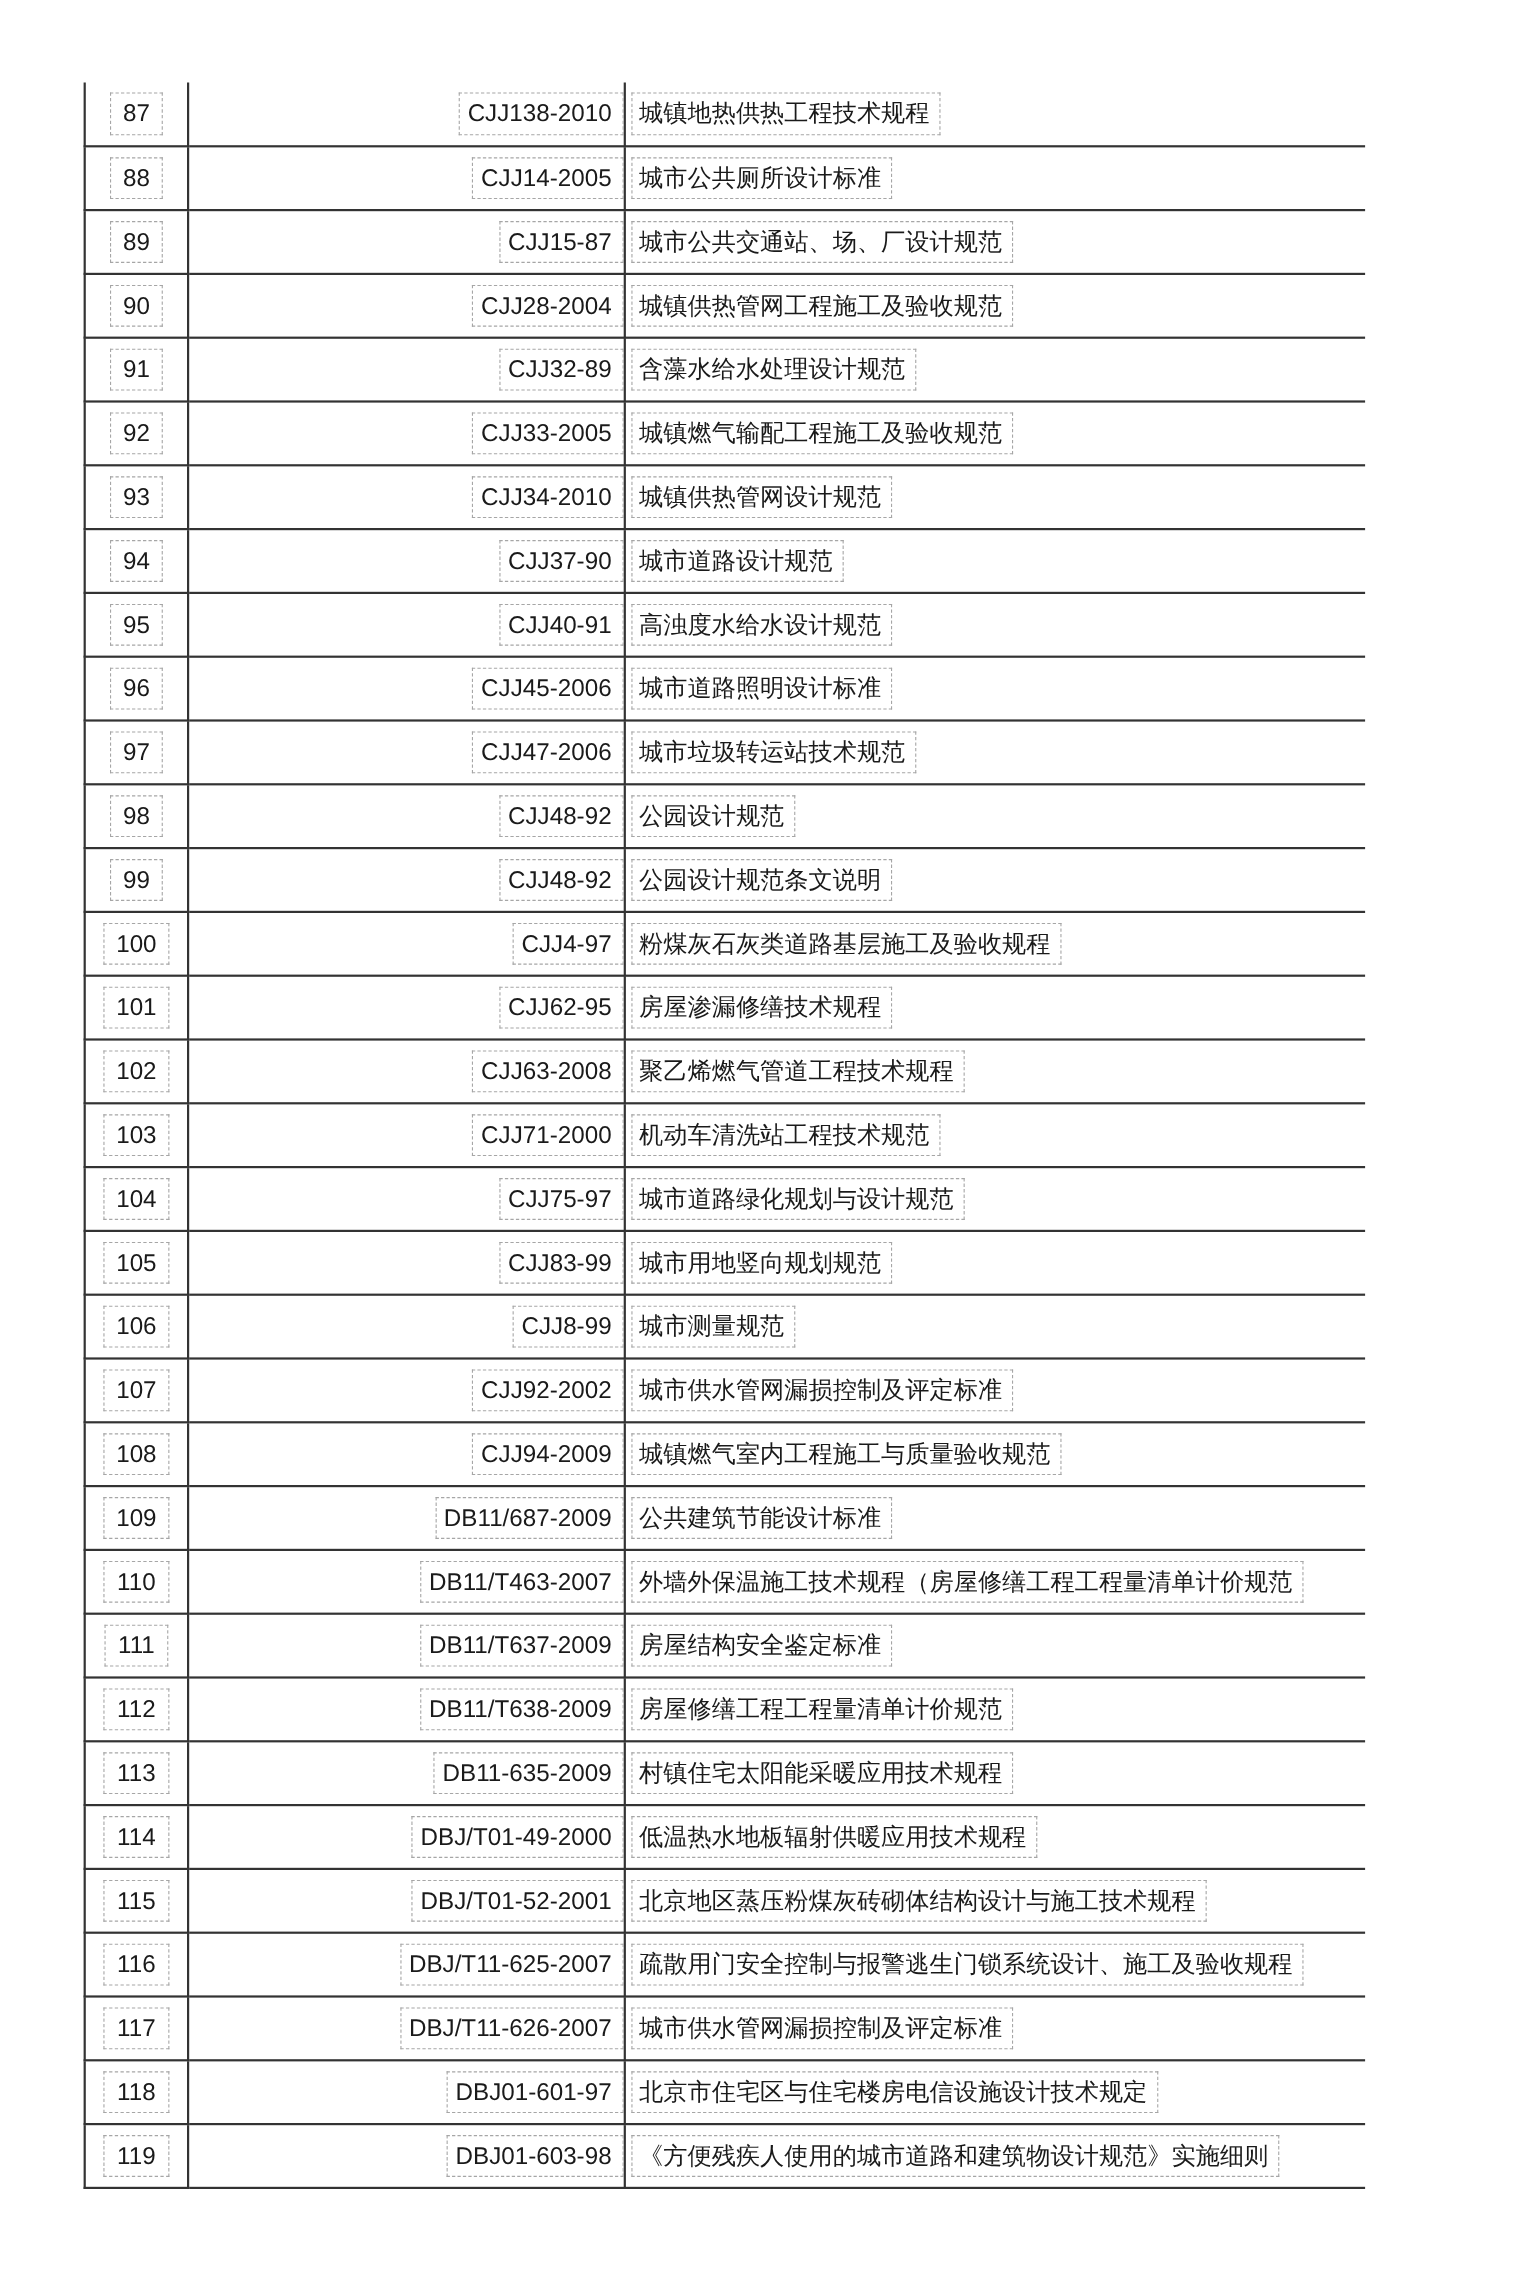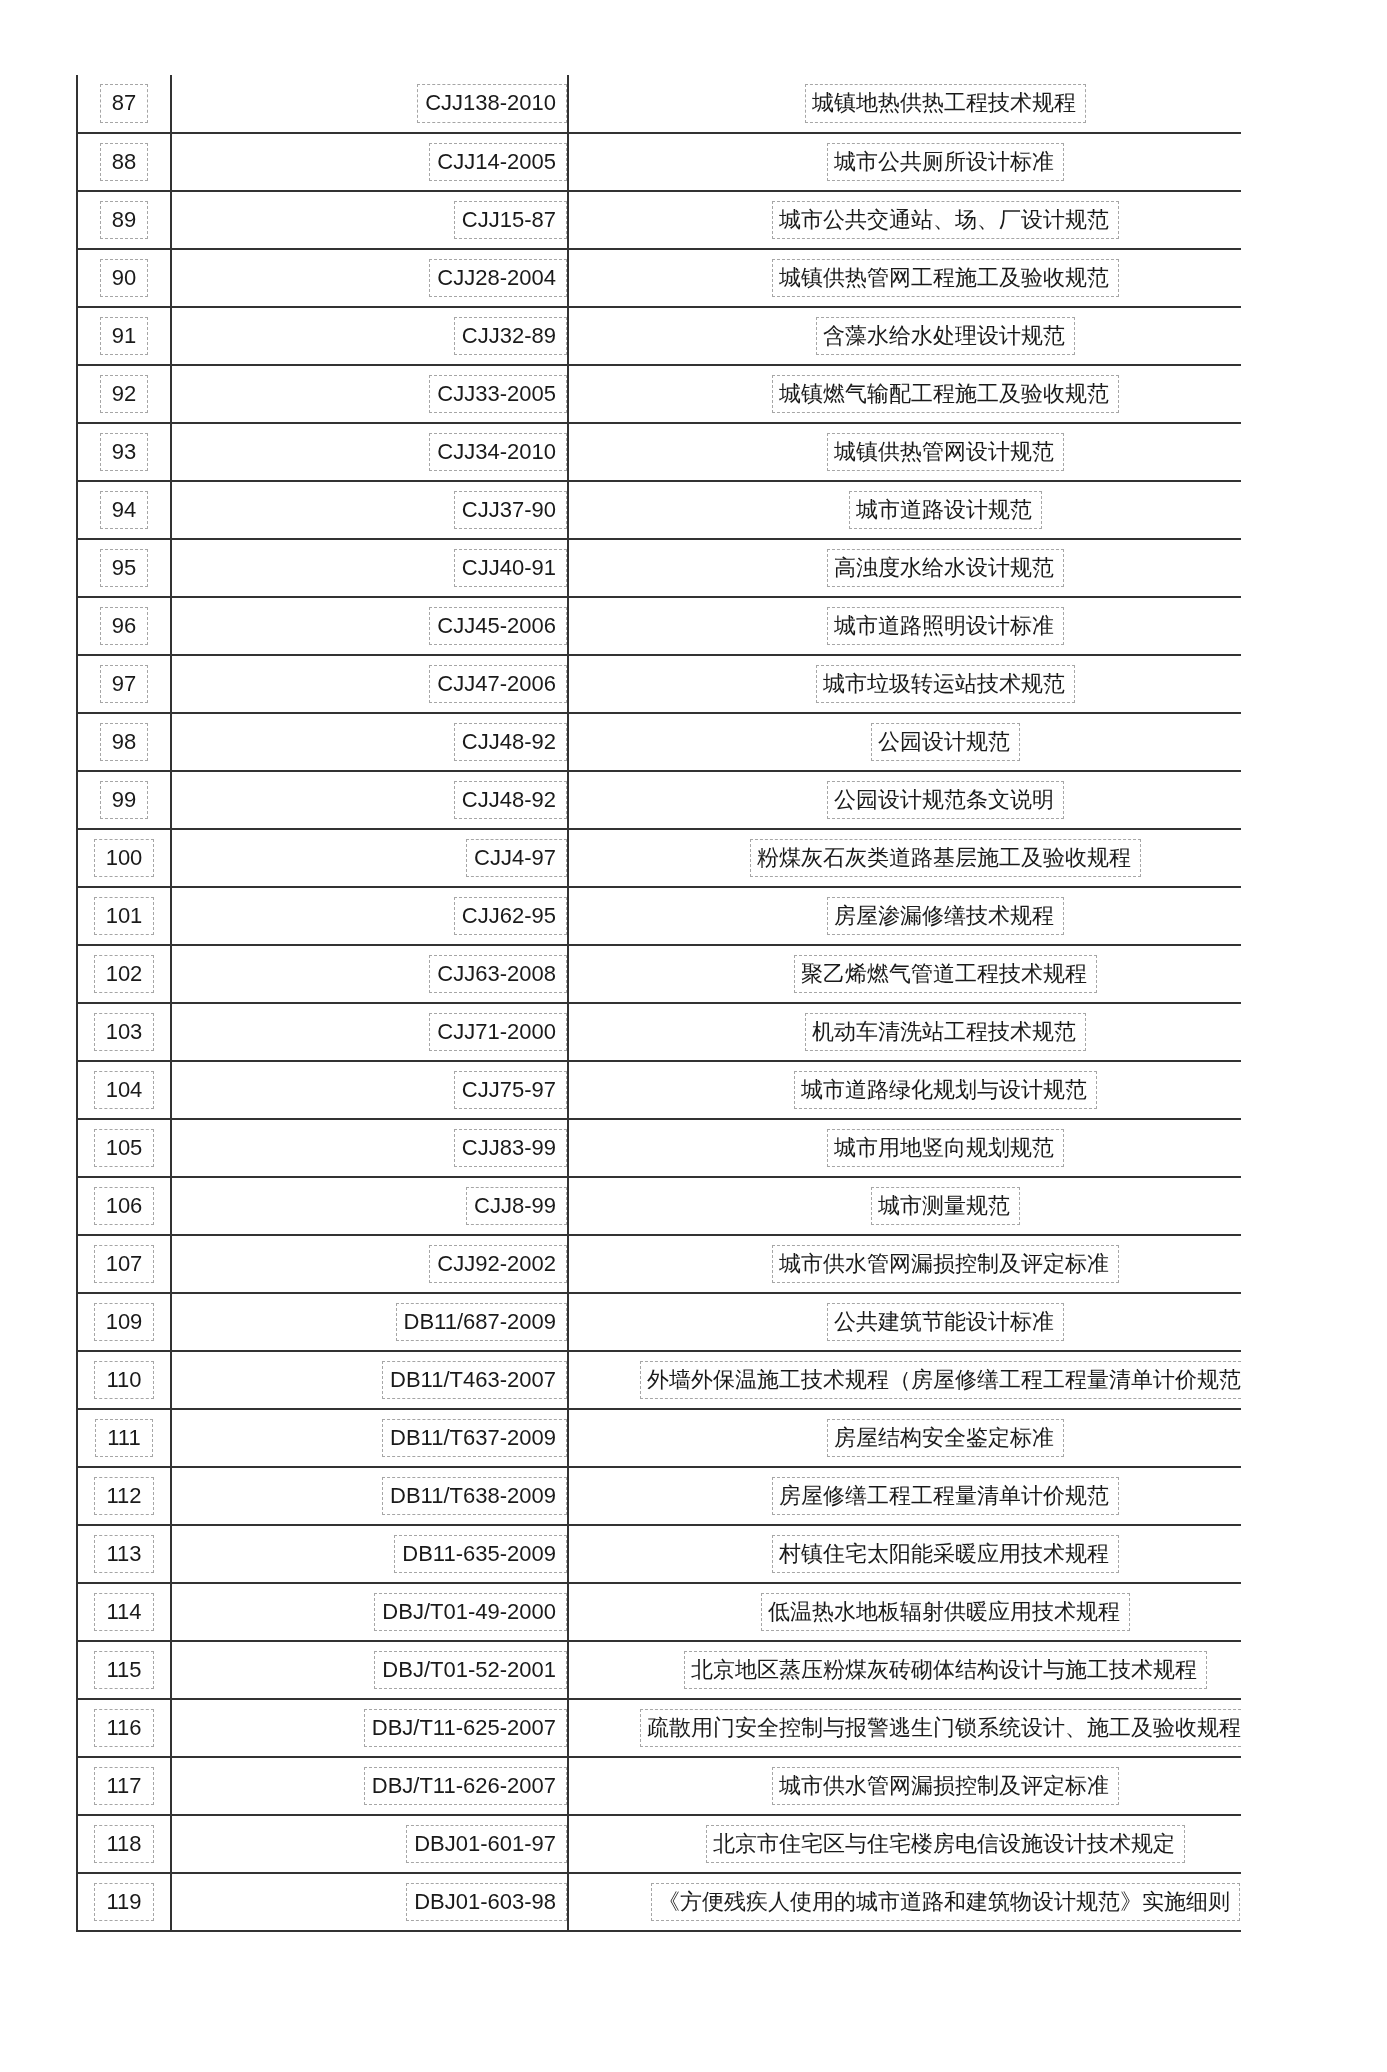--- a/index.html
+++ b/index.html
@@ -31,21 +31,21 @@
     border: 2px solid #333333;
     vertical-align: middle;
     padding: 0;
     height: 54px;
     overflow: visible;
   }
   table.standards tr { height: 58px; }
   table.standards tr:first-child td { border-top: none; }
   td.c-num { text-align: center; }
   td.c-code { text-align: right; }
-  td.c-title { text-align: center; }
+  td.c-title { text-align: left; }
   .box {
     display: inline-block;
     border: 1px dashed #a6a6a6;
     padding: 4px 11px 5px 11px;
     font-size: 22px;
     line-height: 1.25;
     color: #1a1a1a;
     white-space: nowrap;
     background: transparent;
   }
@@ -162,20 +162,25 @@
           <td class="c-num"><span class="box">106</span></td>
           <td class="c-code"><span class="box">CJJ8-99</span></td>
           <td class="c-title"><span class="box">城市测量规范</span></td>
         </tr>
         <tr>
           <td class="c-num"><span class="box">107</span></td>
           <td class="c-code"><span class="box">CJJ92-2002</span></td>
           <td class="c-title"><span class="box">城市供水管网漏损控制及评定标准</span></td>
         </tr>
         <tr>
+          <td class="c-num"><span class="box">108</span></td>
+          <td class="c-code"><span class="box">CJJ94-2009</span></td>
+          <td class="c-title"><span class="box">城镇燃气室内工程施工与质量验收规范</span></td>
+        </tr>
+        <tr>
           <td class="c-num"><span class="box">109</span></td>
           <td class="c-code"><span class="box">DB11/687-2009</span></td>
           <td class="c-title"><span class="box">公共建筑节能设计标准</span></td>
         </tr>
         <tr>
           <td class="c-num"><span class="box">110</span></td>
           <td class="c-code"><span class="box">DB11/T463-2007</span></td>
           <td class="c-title"><span class="box">外墙外保温施工技术规程（房屋修缮工程工程量清单计价规范</span></td>
         </tr>
         <tr>

